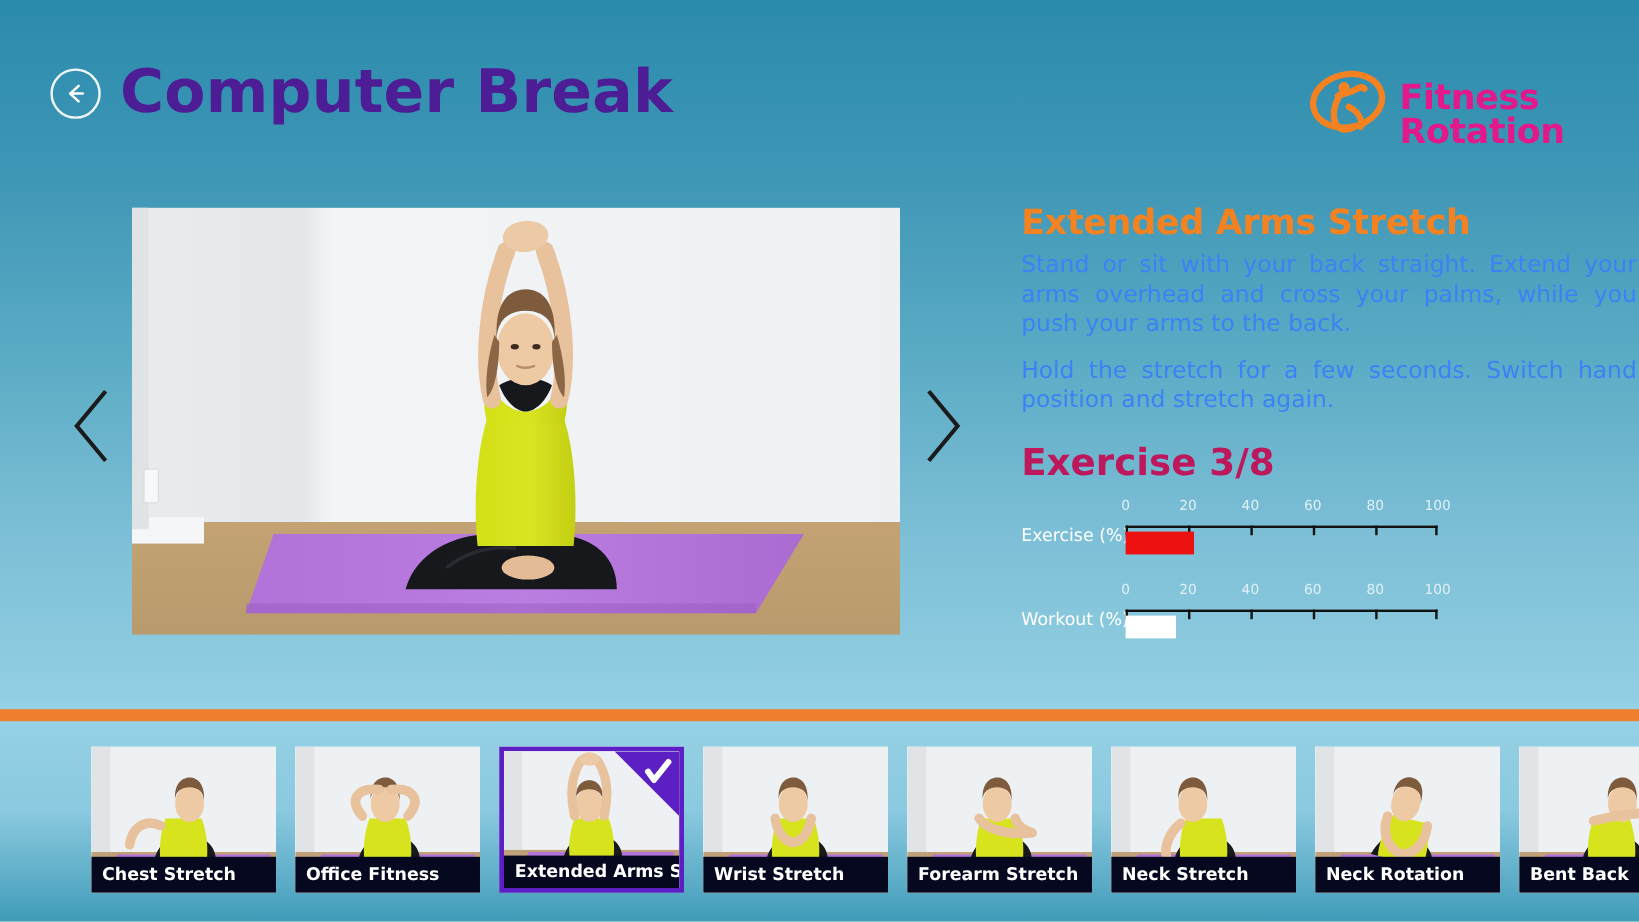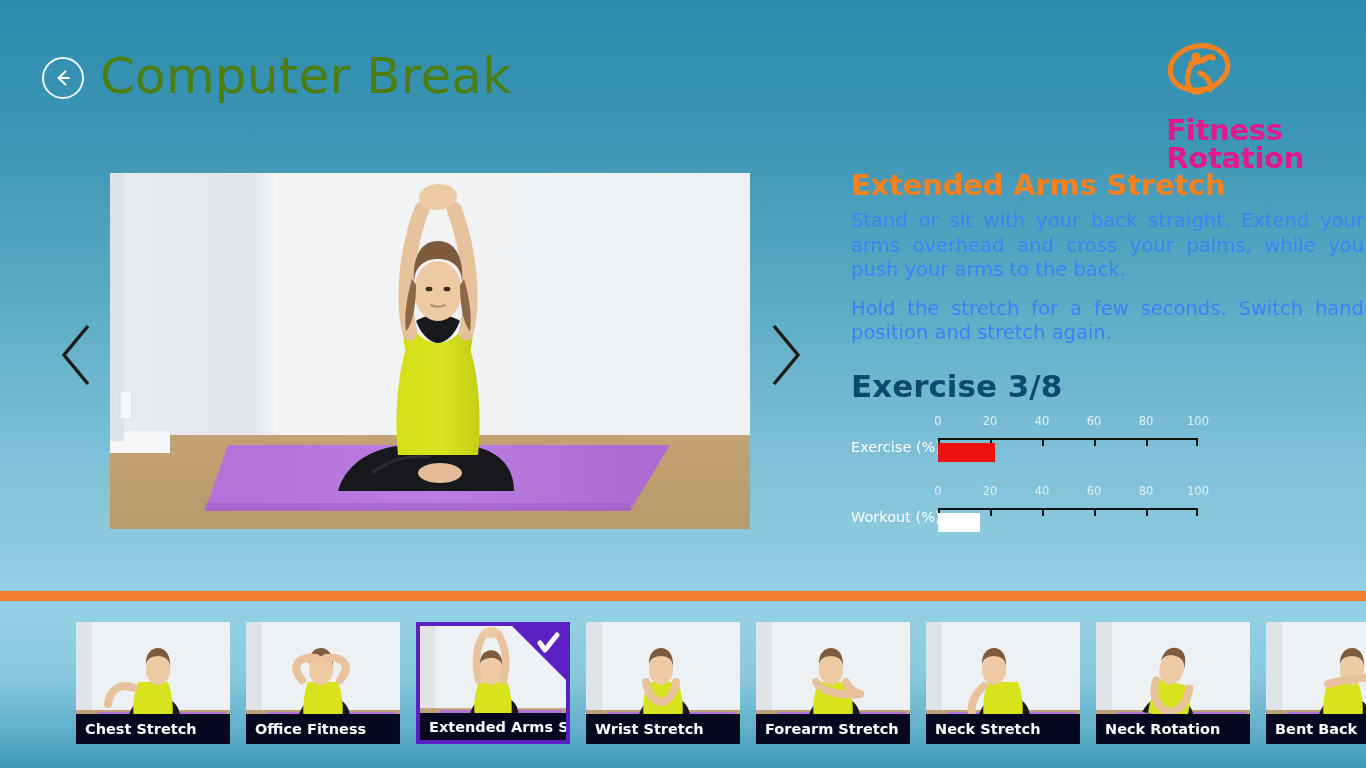--- a/index.html
+++ b/index.html
@@ -19,27 +19,27 @@
   #back-btn {
     position: absolute; left: 42px; top: 57px;
     width: 42px; height: 42px; border-radius: 50%;
     border: 2px solid rgba(255,255,255,.92);
     display: flex; align-items: center; justify-content: center;
     cursor: pointer;
   }
   #back-btn svg { display: block; }
   #page-title {
     position: absolute; left: 100px; top: 47px;
-    font-size: 50px; font-weight: 400; color: #4d7c0f;
+    font-size: 50px; font-weight: 700; color: #4c1d95;
     letter-spacing: .2px; white-space: nowrap;
     font-family: "DejaVu Sans", sans-serif;
   }
 
   
-  #logo { position: absolute; right: 62px; top: 40px; display: flex; align-items: flex-start; gap: 10px; flex-direction: column; }
+  #logo { position: absolute; right: 62px; top: 56px; display: flex; align-items: flex-end; gap: 10px; }
   #logo-text { line-height: .97; }
   .logo-line {
     font-size: 29px; font-weight: 700; color: #e3188b;
     letter-spacing: -.3px; display: block;
     font-family: "DejaVu Sans", sans-serif;
   }
 
   
   #hero-wrap { position: absolute; left: 110px; top: 173px; width: 640px; height: 356px; }
   #hero-img { width: 100%; height: 100%; display: block; }
@@ -55,21 +55,21 @@
     font-family: "DejaVu Sans", sans-serif; letter-spacing: -.2px;
     margin-bottom: 7px;
   }
   .desc-p {
     font-size: 19.5px; color: #3b82f6; line-height: 1.26;
     text-align: justify; text-justify: inter-word;
     font-family: "DejaVu Sans", sans-serif; font-weight: 400;
     margin-bottom: 14px; width: 513px;
   }
   #progress-title {
-    font-size: 31px; font-weight: 700; color: #0c4a6e;
+    font-size: 31px; font-weight: 700; color: #be185d;
     font-family: "DejaVu Sans", sans-serif;
     margin-top: 22px; margin-bottom: 10px;
   }
 
   .gauge-row { position: relative; height: 62px; }
   .gauge-label {
     position: absolute; left: 0; top: 25px;
     font-size: 14.5px; color: #ffffff;
     font-family: "DejaVu Sans", sans-serif;
   }

